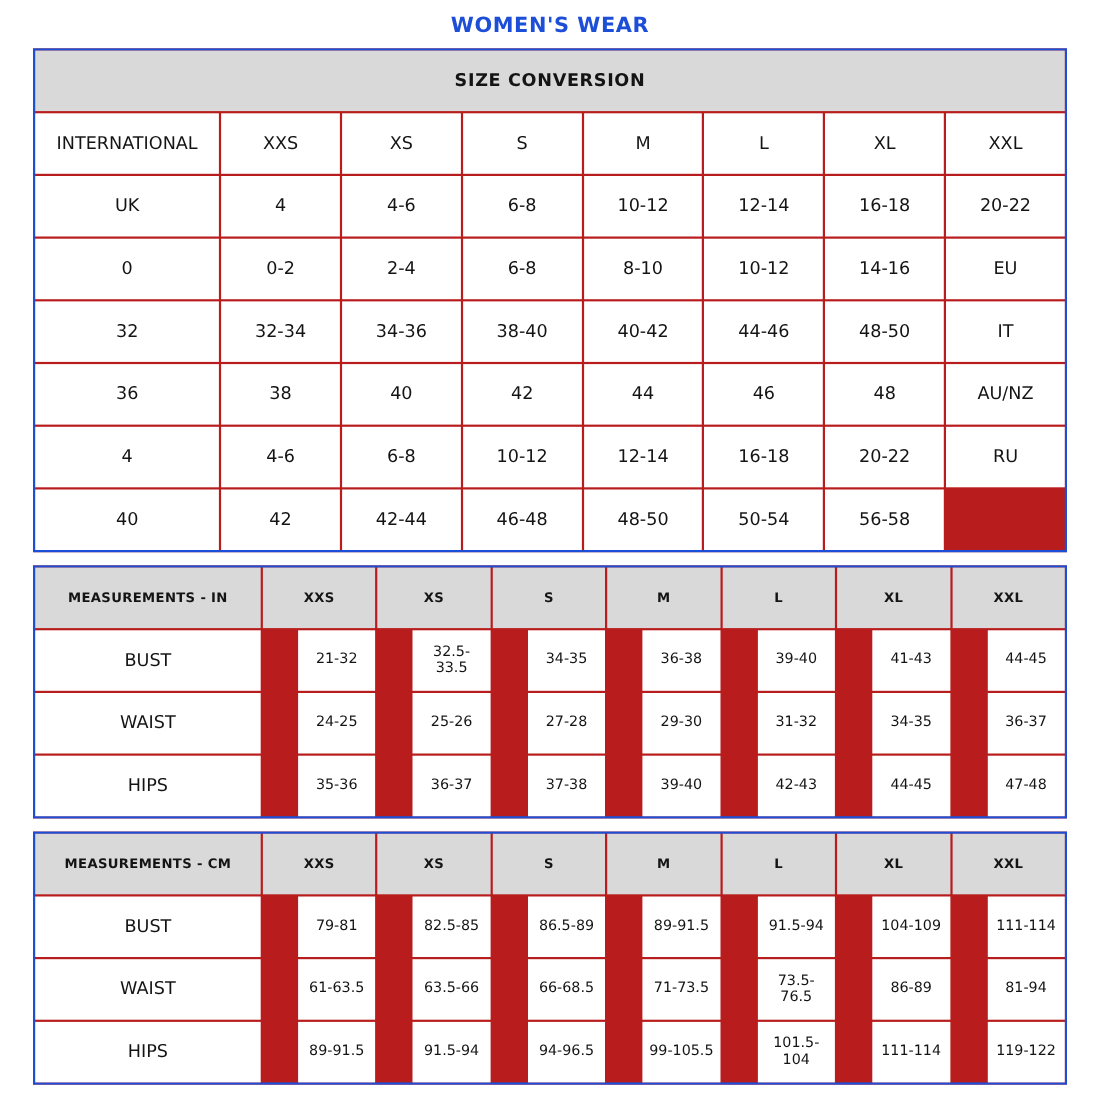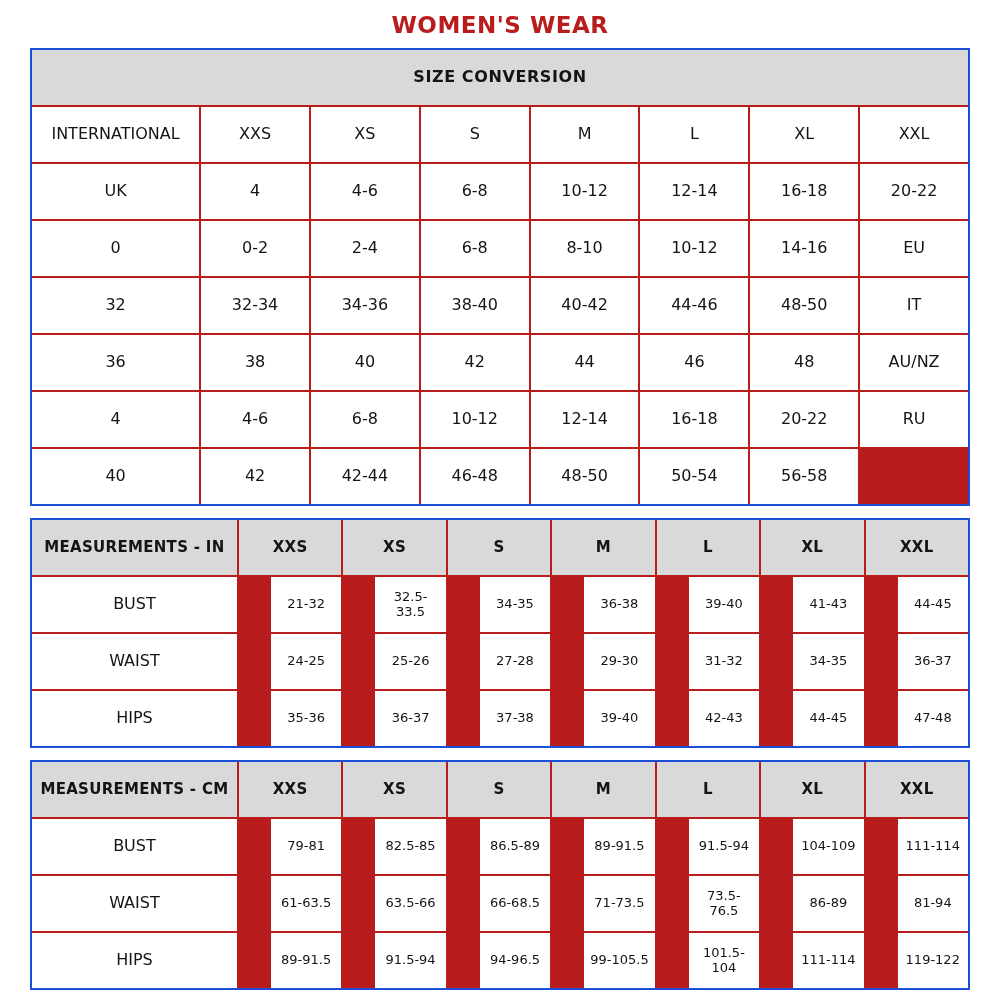--- a/index.html
+++ b/index.html
@@ -11,25 +11,25 @@
   }
   .page {
     width: 1000px;
     height: 1000px;
     box-sizing: border-box;
     padding: 10px 30px 0 30px;
     background: #ffffff;
   }
   .page-title {
     text-align: center;
-    font-size: 23px;
+    font-size: 19px;
     font-weight: 700;
     letter-spacing: 0.5px;
     margin: 2px 0 10px 0;
-    color: #b91c1c;
+    color: #1d4ed8;
   }
   .tbl {
     display: grid;
     background: #b91c1c;      
     border: 2px solid #1d4ed8;
     gap: 2px;
     box-sizing: border-box;
   }
   .tbl > div {
     background: #ffffff;
@@ -56,21 +56,21 @@
     font-weight: 700;
     font-size: 16px;
     letter-spacing: 0.6px;
   }
   .size-colhead, .size-rowlabel, .size-val {
     font-size: 16px;
   }
   .meas-corner, .meas-colhead {
     background: #d9d9d9 !important;
     font-weight: 700;
-    font-size: 15px;
+    font-size: 12px;
     letter-spacing: 0.3px;
   }
   .meas-rowlabel {
     font-size: 16px;
   }
   .meas-val {
     font-size: 13px;
     margin-left: 32px;
   }
 </style>

